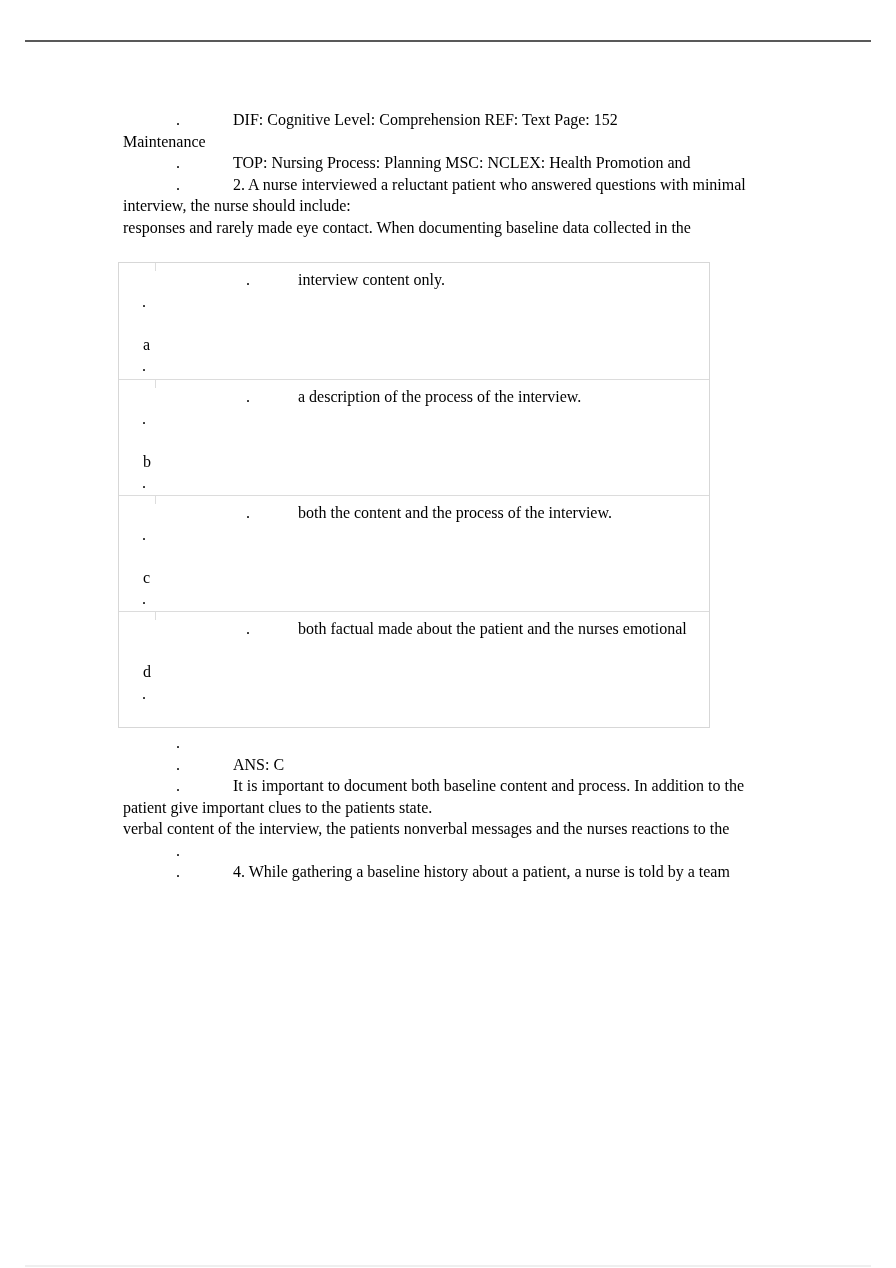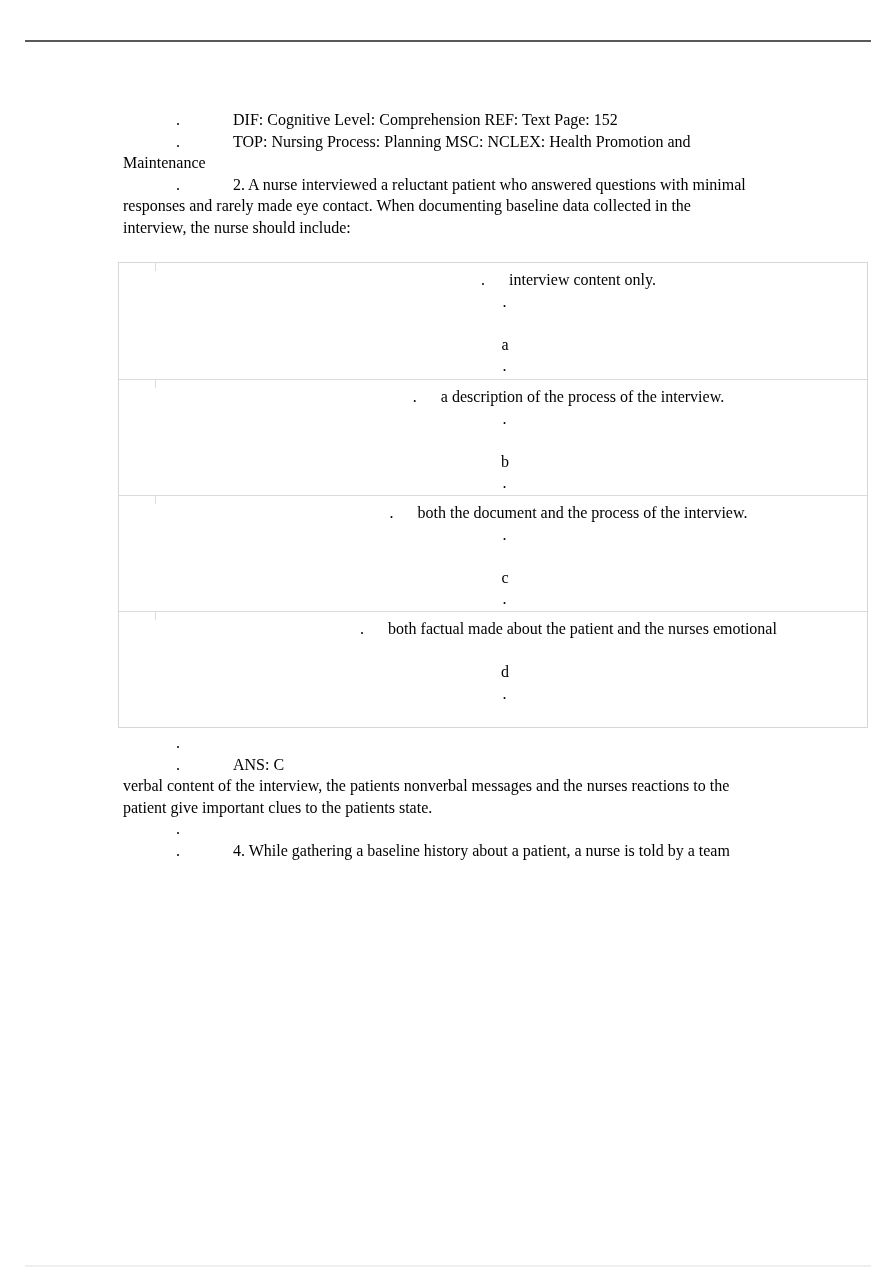--- a/index.html
+++ b/index.html
@@ -15,44 +15,44 @@
 
   .block{position:absolute;left:123px;width:700px;}
   #pre-block{top:109px;}
   #post-block{top:732px;}
 
   .ln{height:21.5px;line-height:21.5px;white-space:nowrap;}
   .ln.b{padding-left:53px;}
   .dot{display:inline-block;width:57px;}
 
   #answer-table{
-    position:absolute;left:118px;top:262px;width:750px;
-    box-sizing:border-box;border:1px solid #d7d7d7;background:#fff;text-align:center;
+    position:absolute;left:118px;top:262px;width:592px;
+    box-sizing:border-box;border:1px solid #d7d7d7;background:#fff;
   }
   .row{position:relative;height:116px;padding-top:6px;box-sizing:border-box;}
   .row.rb{border-top:1px solid #dcdcdc;font-family:Liberation Serif, serif;}
   .tick{position:absolute;left:36px;top:0;width:1px;height:8px;background:#dddddd;}
   .optln{padding-left:127px;}
   .optdot{display:inline-block;width:52px;}
   .cellln{padding-left:23px;}
   .celldot{display:inline-block;width:47px;}
   .letterln{padding-left:24px;}
 </style>
 </head>
 <body>
 
 <div id="top-rule" class="rule"></div>
 
 <div id="pre-block" class="block">
     <div class="ln b"><span class="dot">.</span><span>DIF: Cognitive Level: Comprehension REF: Text Page: 152</span></div>
+    <div class="ln"><span>Maintenance</span></div>
     <div class="ln b"><span class="dot">.</span><span>TOP: Nursing Process: Planning MSC: NCLEX: Health Promotion and</span></div>
-    <div class="ln"><span>Maintenance</span></div>
     <div class="ln b"><span class="dot">.</span><span>2. A nurse interviewed a reluctant patient who answered questions with minimal</span></div>
+    <div class="ln"><span>interview, the nurse should include:</span></div>
     <div class="ln"><span>responses and rarely made eye contact. When documenting baseline data collected in the</span></div>
-    <div class="ln"><span>interview, the nurse should include:</span></div>
   </div>
 
 <div id="answer-table">
     <div class="row">
       <span class="tick"></span>
       <div class="ln optln"><span class="optdot">.</span><span>interview content only.</span></div>
       <div class="ln cellln"><span class="celldot">.</span><span></span></div>
       <div class="ln"></div>
       <div class="ln letterln"><span>a</span></div>
       <div class="ln cellln"><span>.</span></div>
@@ -60,37 +60,38 @@
     <div class="row rb">
       <span class="tick"></span>
       <div class="ln optln"><span class="optdot">.</span><span>a description of the process of the interview.</span></div>
       <div class="ln cellln"><span class="celldot">.</span><span></span></div>
       <div class="ln"></div>
       <div class="ln letterln"><span>b</span></div>
       <div class="ln cellln"><span>.</span></div>
     </div>
     <div class="row rb">
       <span class="tick"></span>
-      <div class="ln optln"><span class="optdot">.</span><span>both the document and the process of the interview.</span></div>
+      <div class="ln optln"><span class="optdot">.</span><span>both the content and the process of the interview.</span></div>
       <div class="ln cellln"><span class="celldot">.</span><span></span></div>
       <div class="ln"></div>
       <div class="ln letterln"><span>c</span></div>
       <div class="ln cellln"><span>.</span></div>
     </div>
     <div class="row rb">
       <span class="tick"></span>
       <div class="ln optln"><span class="optdot">.</span><span>both factual made about the patient and the nurses emotional</span></div>
       <div class="ln"></div>
       <div class="ln letterln"><span>d</span></div>
       <div class="ln cellln"><span>.</span></div>
     </div>
   </div>
 
 <div id="post-block" class="block">
     <div class="ln b"><span class="dot">.</span><span></span></div>
     <div class="ln b"><span class="dot">.</span><span>ANS: C</span></div>
+    <div class="ln b"><span class="dot">.</span><span>It is important to document both baseline content and process. In addition to the</span></div>
+    <div class="ln"><span>patient give important clues to the patients state.</span></div>
     <div class="ln"><span>verbal content of the interview, the patients nonverbal messages and the nurses reactions to the</span></div>
-    <div class="ln"><span>patient give important clues to the patients state.</span></div>
     <div class="ln b"><span class="dot">.</span><span></span></div>
     <div class="ln b"><span class="dot">.</span><span>4. While gathering a baseline history about a patient, a nurse is told by a team</span></div>
   </div>
 
 <div id="bottom-rule" class="rule"></div>
 
 </body></html>

